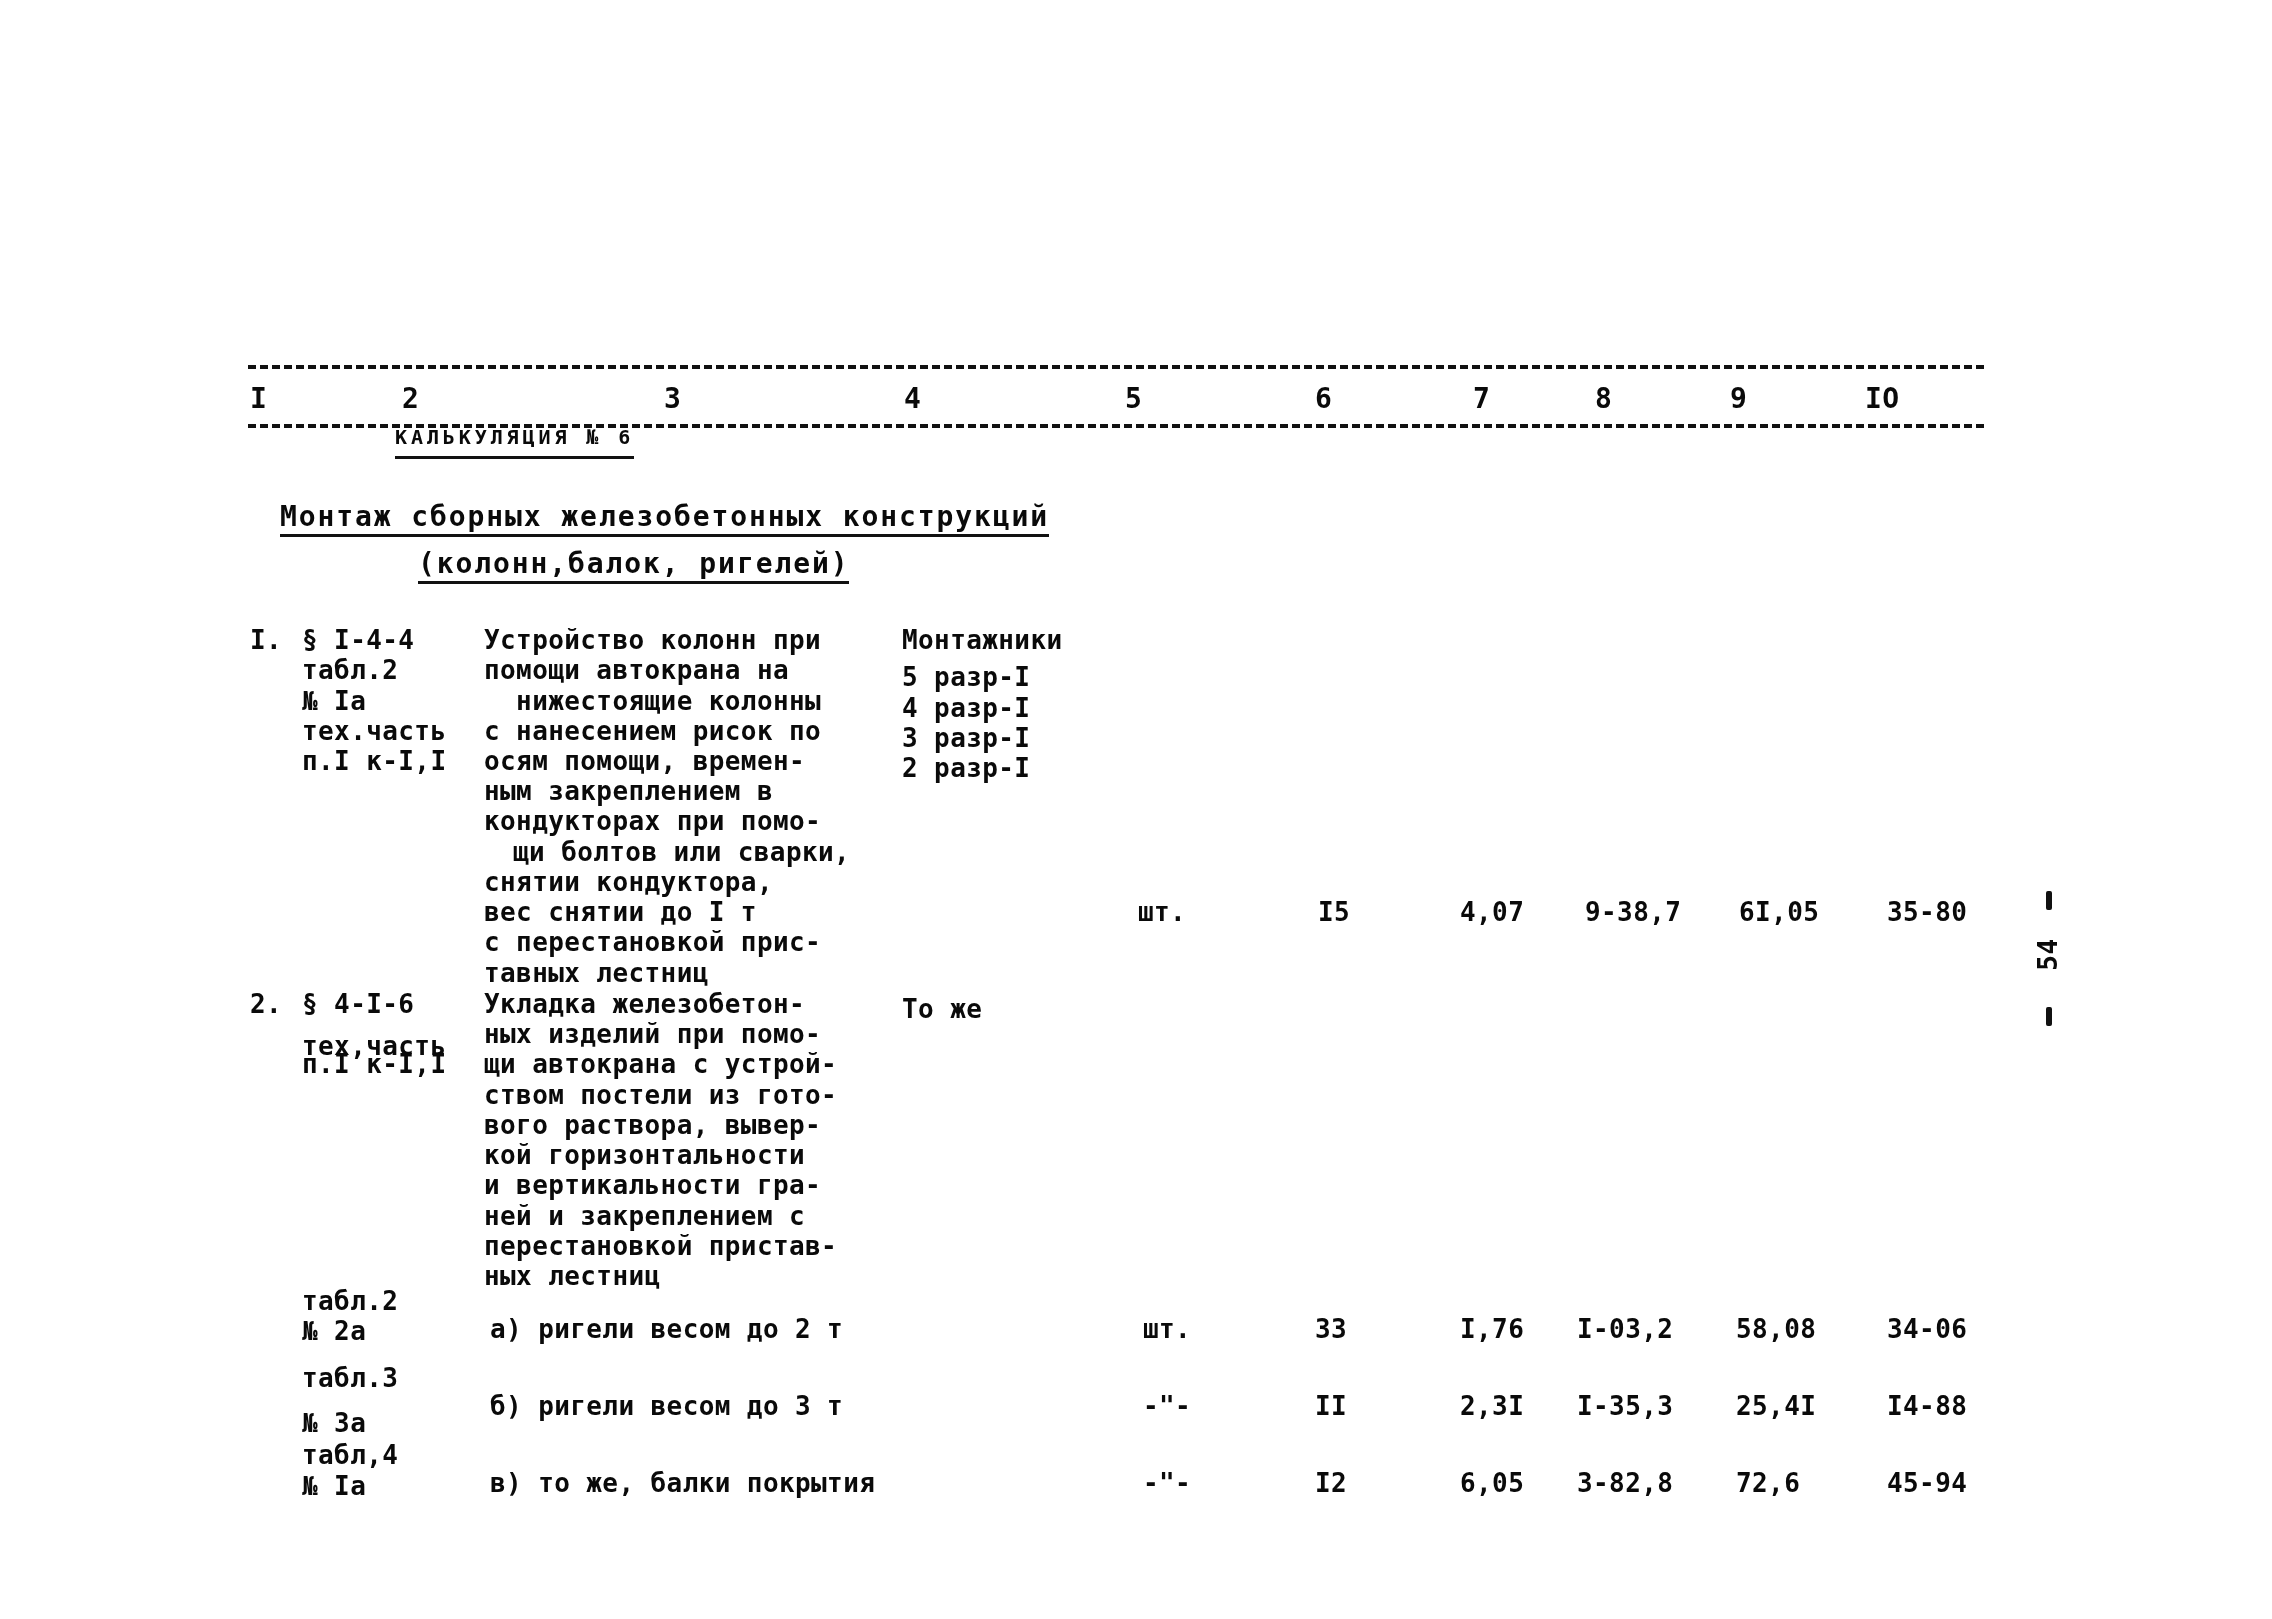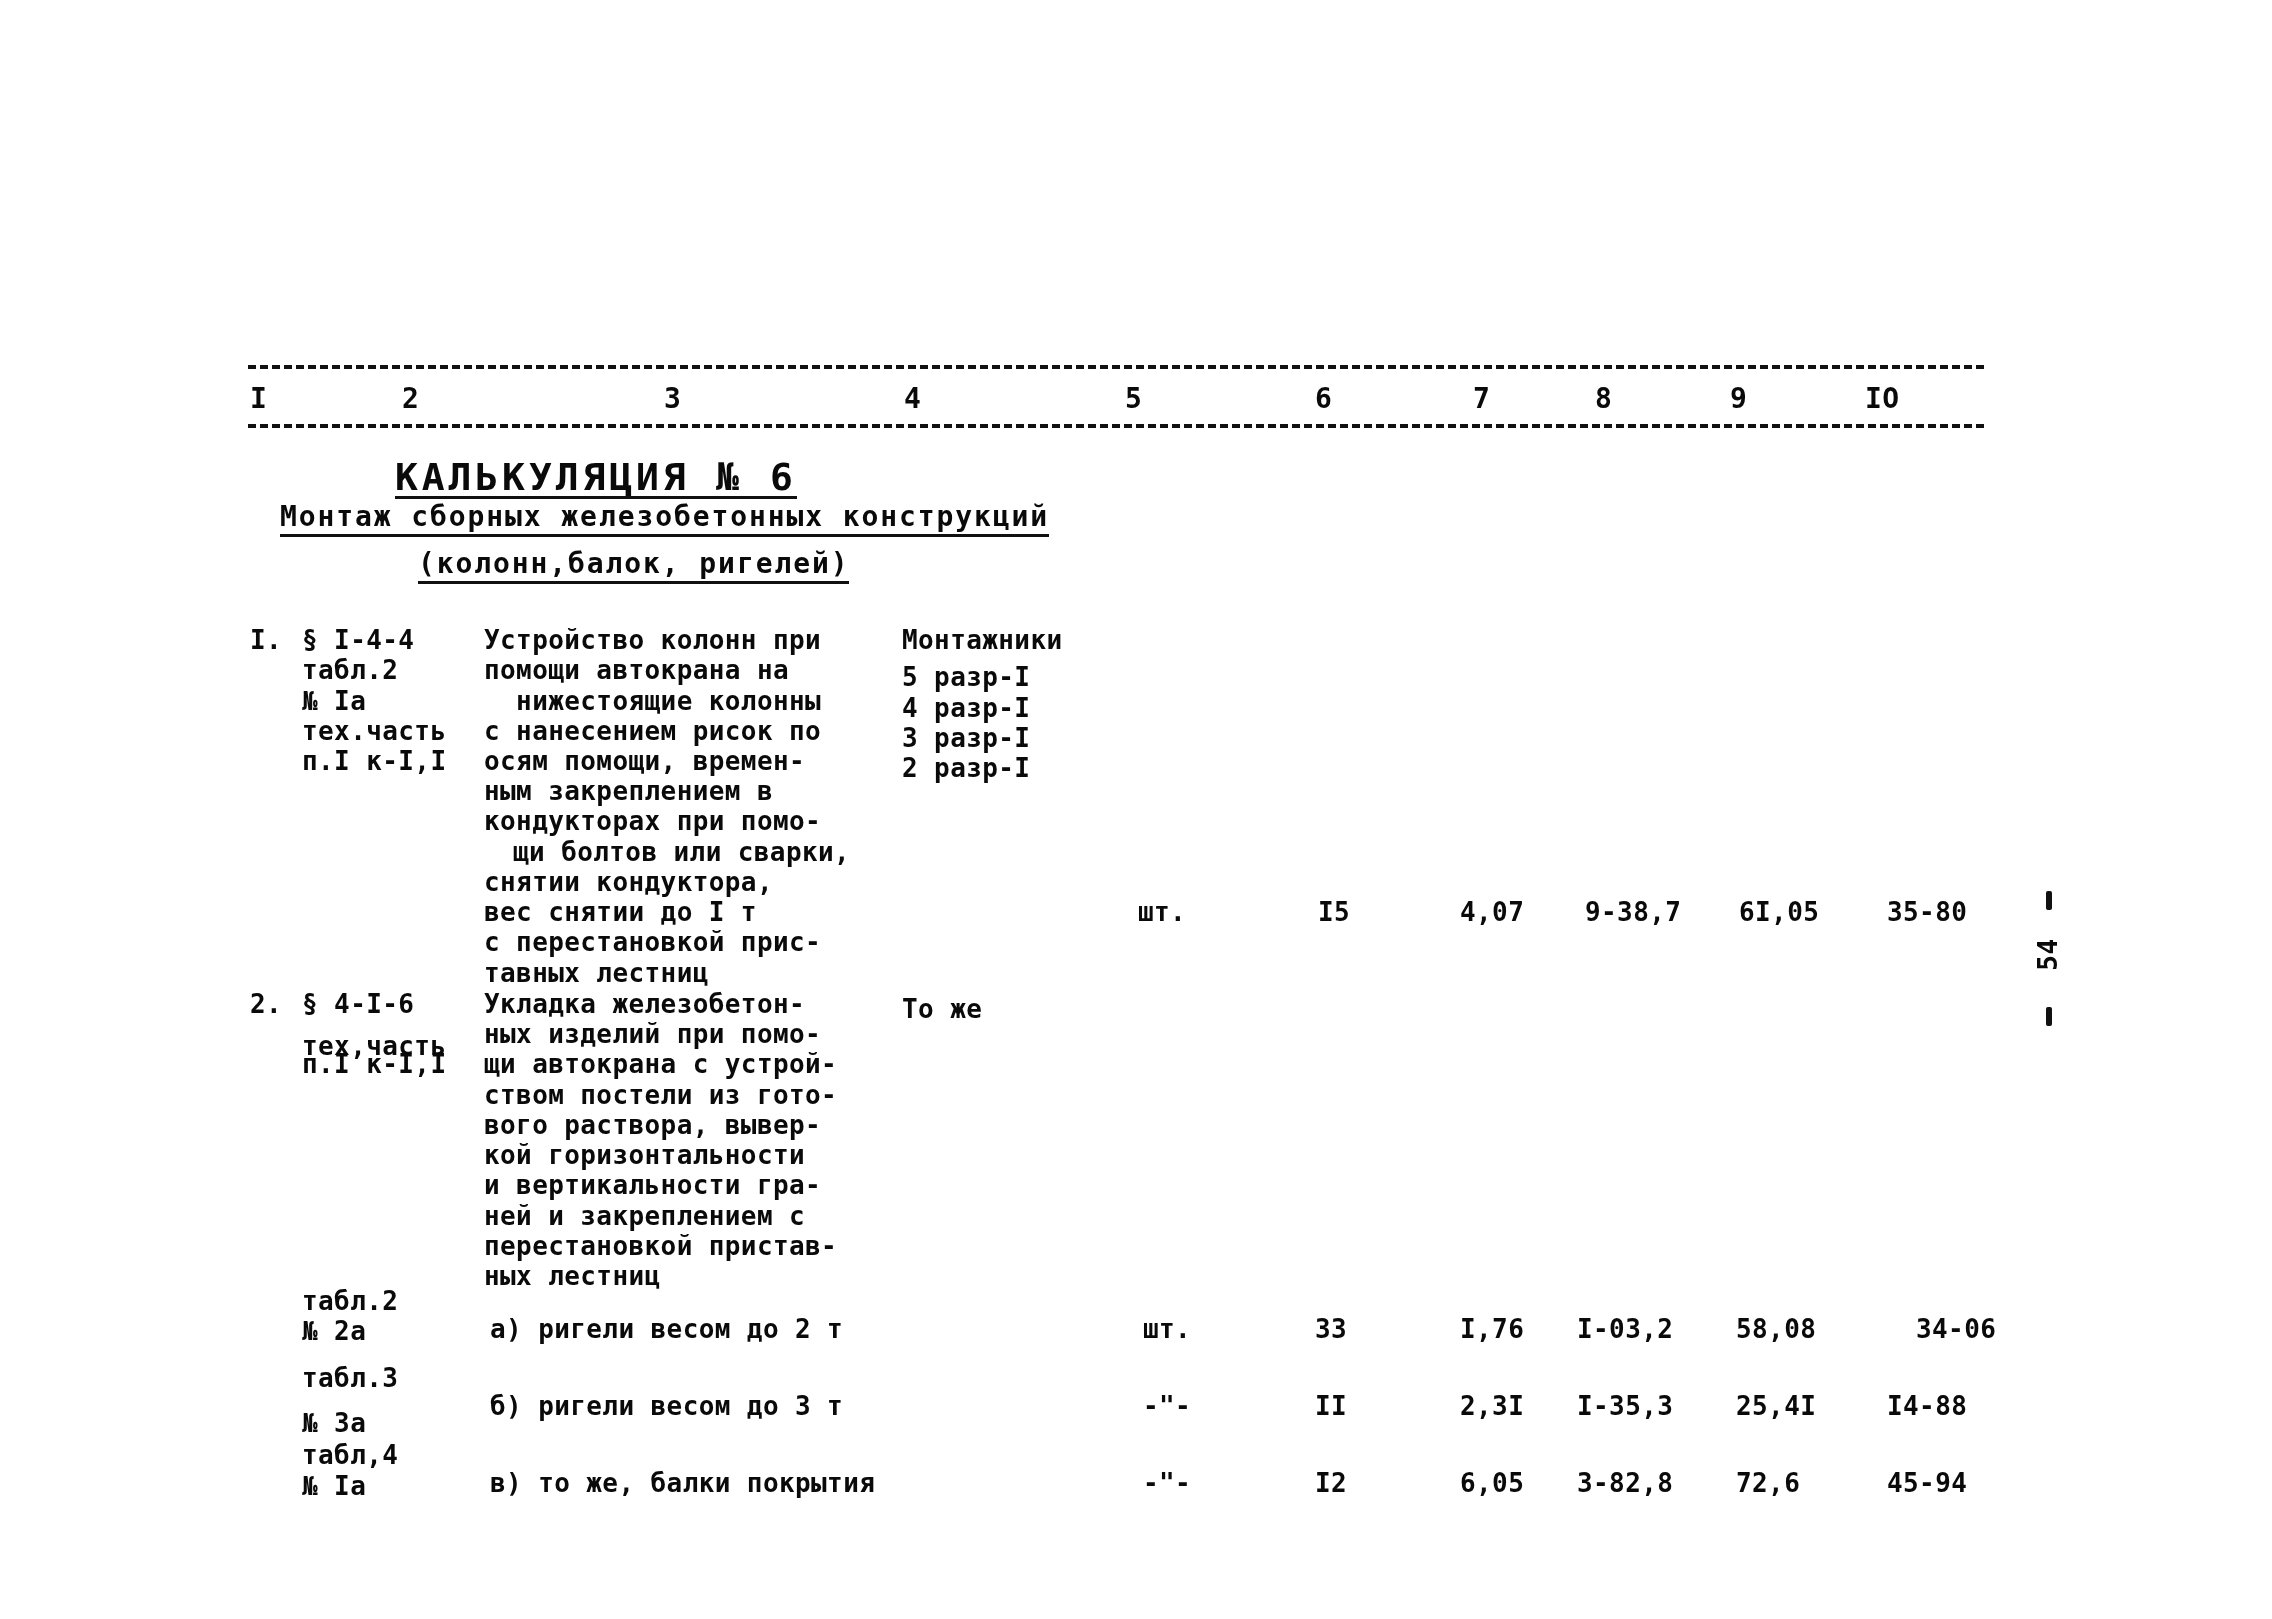--- a/index.html
+++ b/index.html
@@ -45,22 +45,22 @@
     font-weight: 700;
     letter-spacing: 1.3px;
   }
   .heading .uline {
     border-bottom: 3.9px solid #111;
     padding-bottom: 1.3px;
     display: inline-block;
   }
   #h-calc {
     left: 395px;
-    top: 460px;
-    font-size: 38px;
+    top: 420px;
+    font-size: 20px;
     line-height: 35px;
     letter-spacing: 3.9px;
   }
   #h-main {
     left: 280px;
     top: 500px;
     font-size: 28px;
     line-height: 33px;
     letter-spacing: 1.9px;
   }
@@ -206,21 +206,21 @@
 
   <div class="tw" style="left:302px; top:1286px;">табл.2</div>
   <div class="tw" style="left:302px; top:1316px;">№ 2а</div>
   <div class="tw" style="left:490px; top:1314px;">а) ригели весом до 2 т</div>
 
   <div class="num" style="left:1143px; top:1314px;">шт.</div>
   <div class="num" style="left:1315px; top:1314px;">33</div>
   <div class="num" style="left:1460px; top:1314px;">I,76</div>
   <div class="num" style="left:1577px; top:1314px;">I-03,2</div>
   <div class="num" style="left:1736px; top:1314px;">58,08</div>
-  <div class="num" style="left:1887px; top:1314px;margin-left:29px;">34-06</div>
+  <div class="num" style="left:1887px; top:1314px;">34-06</div>
 
   <div class="tw" style="left:302px; top:1363px;">табл.3</div>
   <div class="tw" style="left:302px; top:1408px;">№ 3а</div>
   <div class="tw" style="left:490px; top:1391px;">б) ригели весом до 3 т</div>
 
   <div class="num" style="left:1143px; top:1391px;">-"-</div>
   <div class="num" style="left:1315px; top:1391px;">II</div>
   <div class="num" style="left:1460px; top:1391px;">2,3I</div>
   <div class="num" style="left:1577px; top:1391px;">I-35,3</div>
   <div class="num" style="left:1736px; top:1391px;">25,4I</div>

